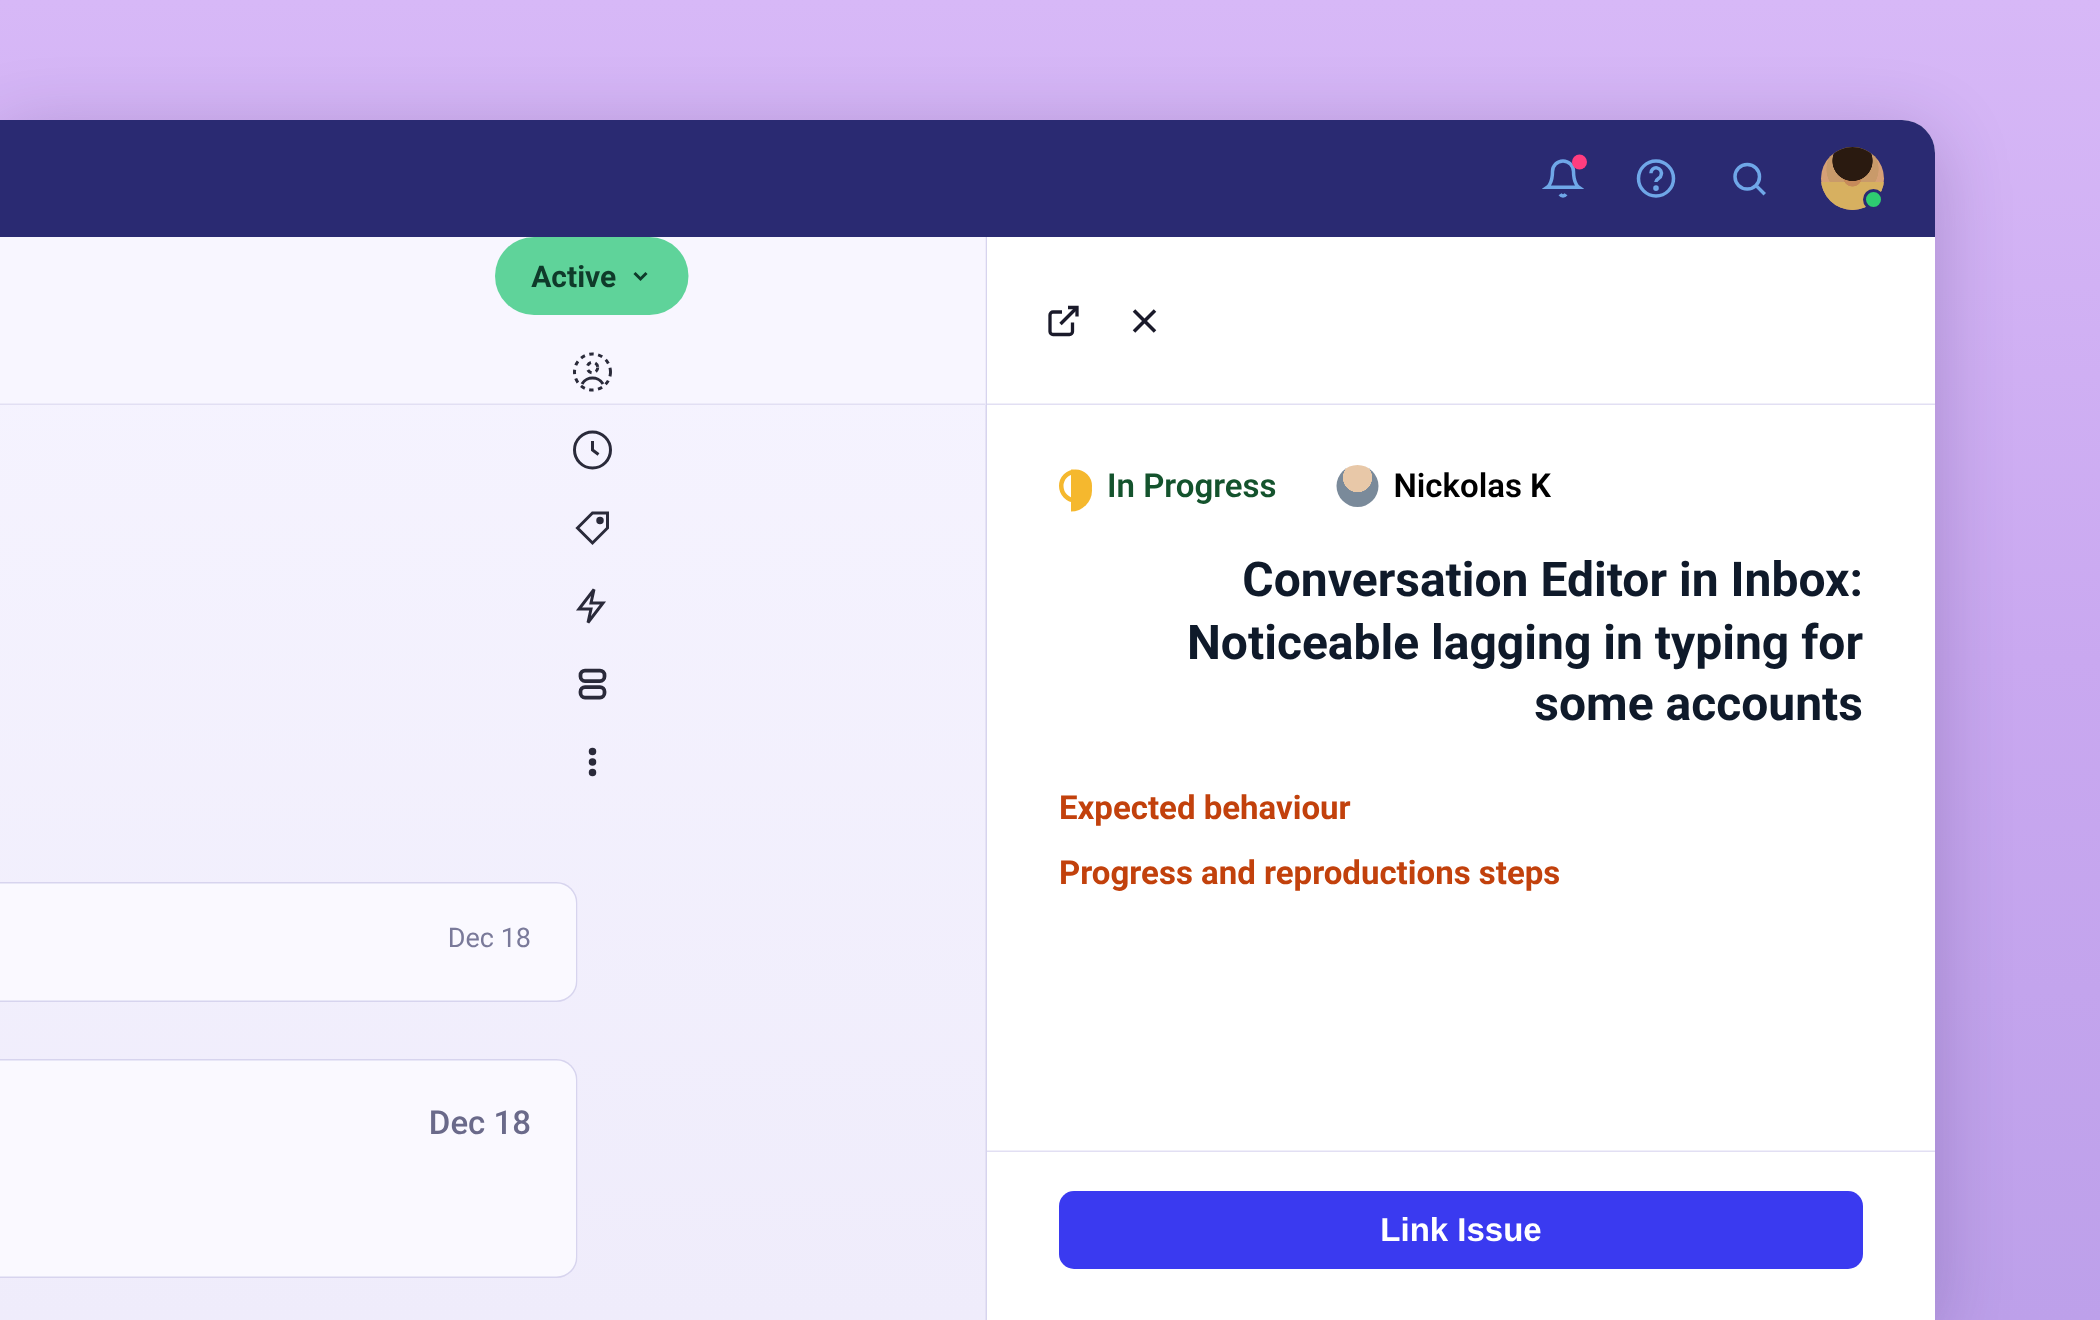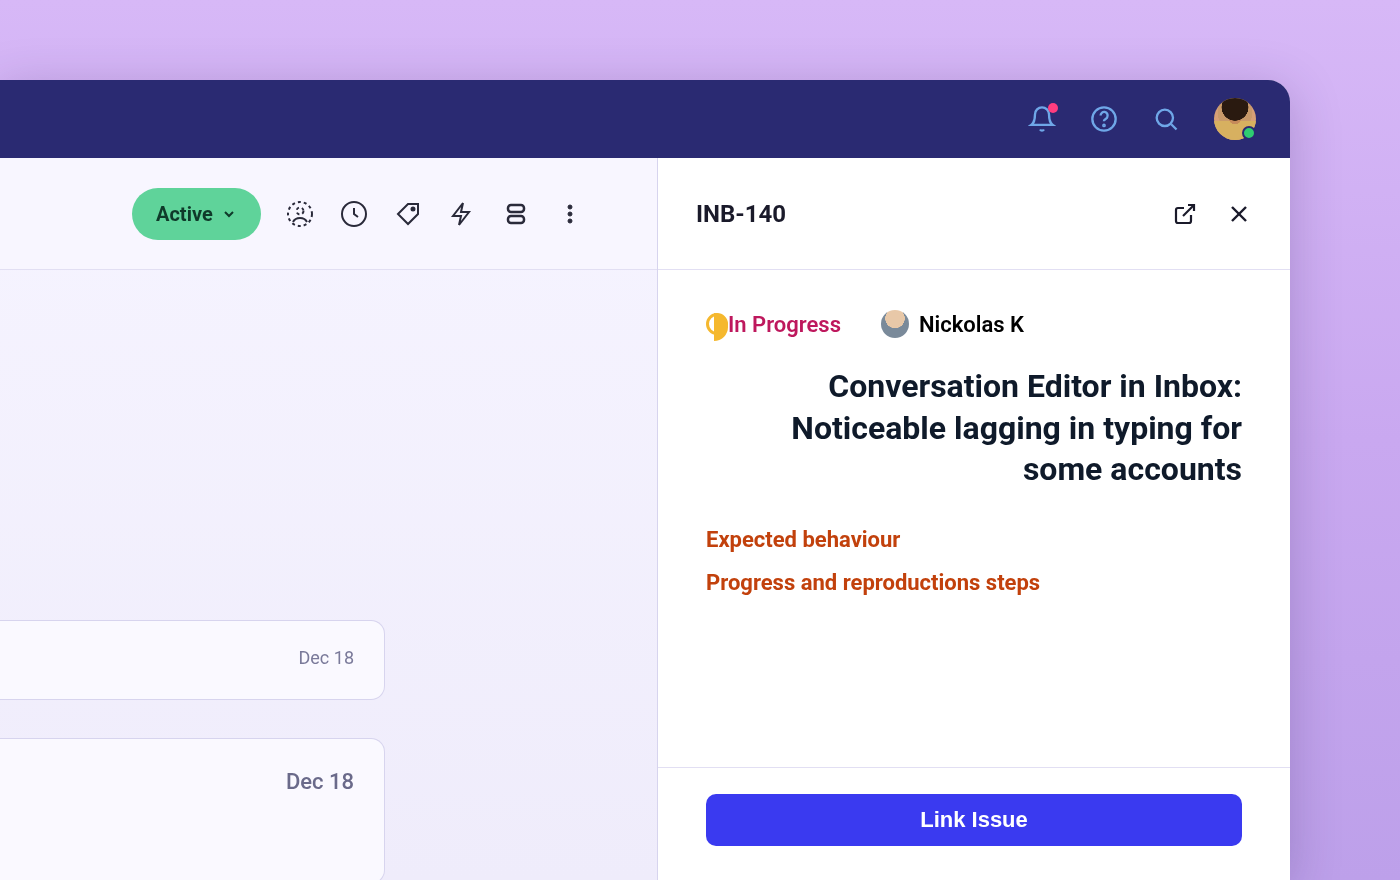--- a/index.html
+++ b/index.html
@@ -82,20 +82,21 @@
     background: linear-gradient(180deg, #f6f4ff 0%, #efecfb 100%);
   }
   .toolbar {
     height: 112px;
     border-bottom: 1px solid #e2dff3;
     display: flex;
     align-items: center;
     padding-left: 132px;
     gap: 24px;
     background: #f8f6ff;
+    flex-direction: column;
   }
   .chip {
     background: #5fd39a;
     color: #0f3a2a;
     font-weight: 700;
     font-size: 20px;
     padding: 14px 24px;
     border-radius: 999px;
     display: inline-flex;
     align-items: center;
@@ -115,21 +116,20 @@
     position: absolute;
     left: 0;
     background: #faf9ff;
     border: 1px solid #d7d4ee;
     border-left: none;
     border-top-right-radius: 14px;
     border-bottom-right-radius: 14px;
     padding: 26px 30px;
     display: flex;
     justify-content: flex-end;
-    margin-top: 32px;
   }
   .card1 { top: 430px; width: 385px; height: 80px; }
   .card2 { top: 548px; width: 385px; height: 146px; }
   .card .date {
     color: #7a7a9a;
     font-size: 18px;
   }
   .card2 .date { font-size: 22px; color: #6a6a8a; font-weight: 500; margin-top: 4px;}
 
   
@@ -173,23 +173,24 @@
   }
   .meta-row {
     display: flex;
     align-items: center;
     gap: 40px;
     margin-bottom: 28px;
   }
   .status-pill {
     display: inline-flex;
     align-items: center;
+    gap: 10px;
     font-size: 22px;
     font-weight: 600;
-    color: #be185d;
+    color: #14532d;
     text-align: center;
   }
   .status-icon {
     width: 22px; height: 22px;
     border-radius: 50%;
     border: 3px solid #f5b82e;
     position: relative;
     background: #fff;
   }
   .status-icon::after{
@@ -330,21 +331,20 @@
       <div class="card card1">
         <span class="date">Dec 18</span>
       </div>
       <div class="card card2">
         <span class="date">Dec 18</span>
       </div>
     </div>
 
     <div class="right">
       <div class="panel-header">
-        <div class="issue-id">INB-140</div>
         <div class="hdr-actions">
           <div class="hdr-icon">
             <svg viewBox="0 0 24 24" fill="none" stroke="currentColor" stroke-width="2.2">
                 <path d="M18 13v6a2 2 0 01-2 2H5a2 2 0 01-2-2V8a2 2 0 012-2h6"></path>
                 <path d="M15 3h6v6"></path>
                 <path d="M10 14L21 3"></path>
               </svg>
           </div>
           <div class="hdr-icon">
             <svg viewBox="0 0 24 24" fill="none" stroke="currentColor" stroke-width="2.4">

